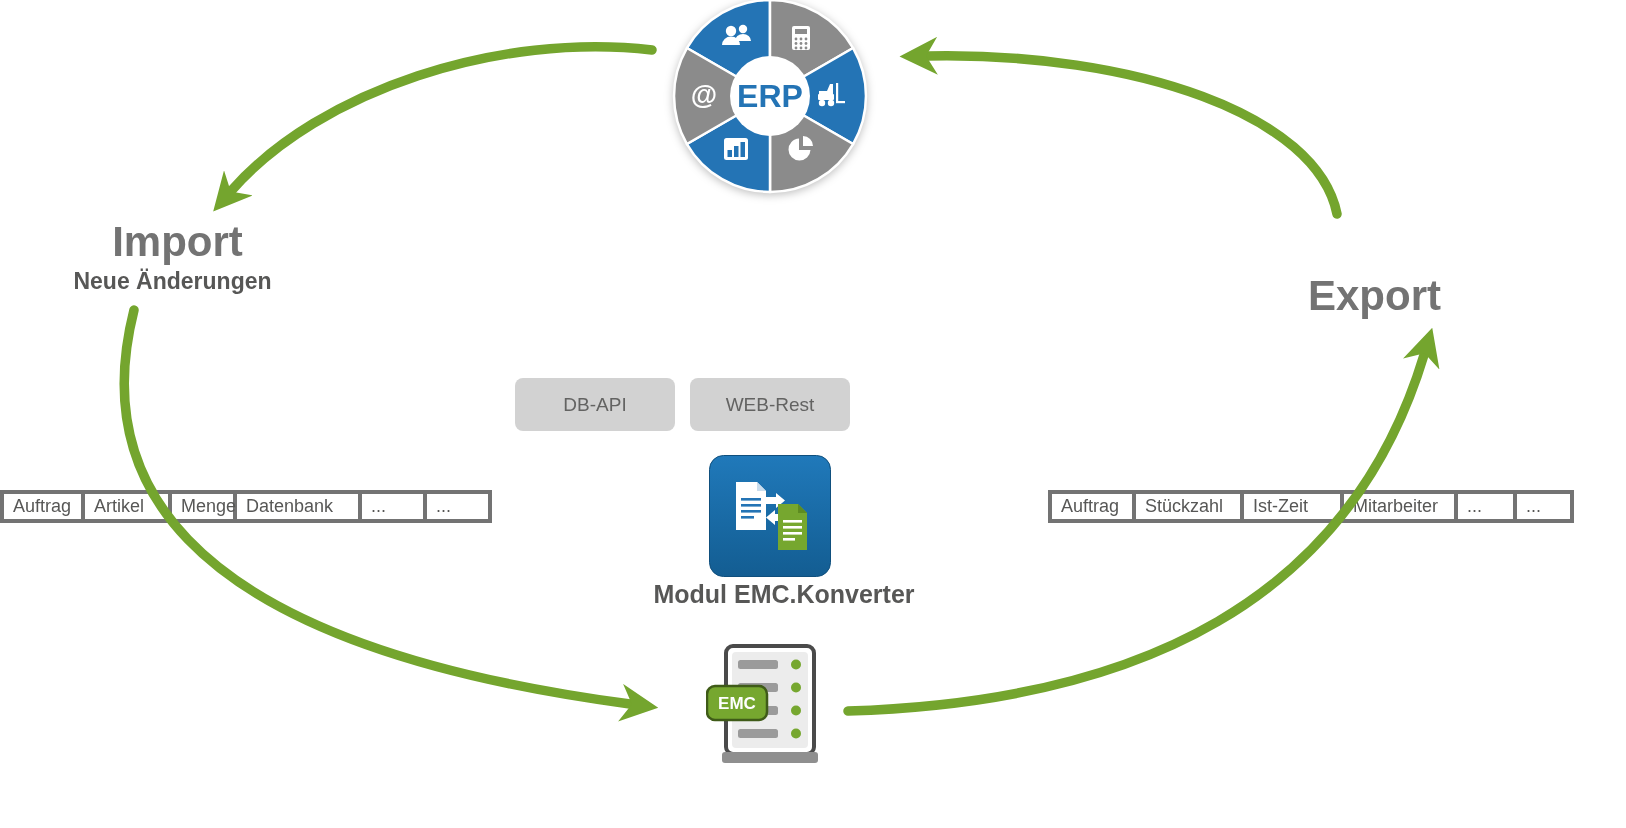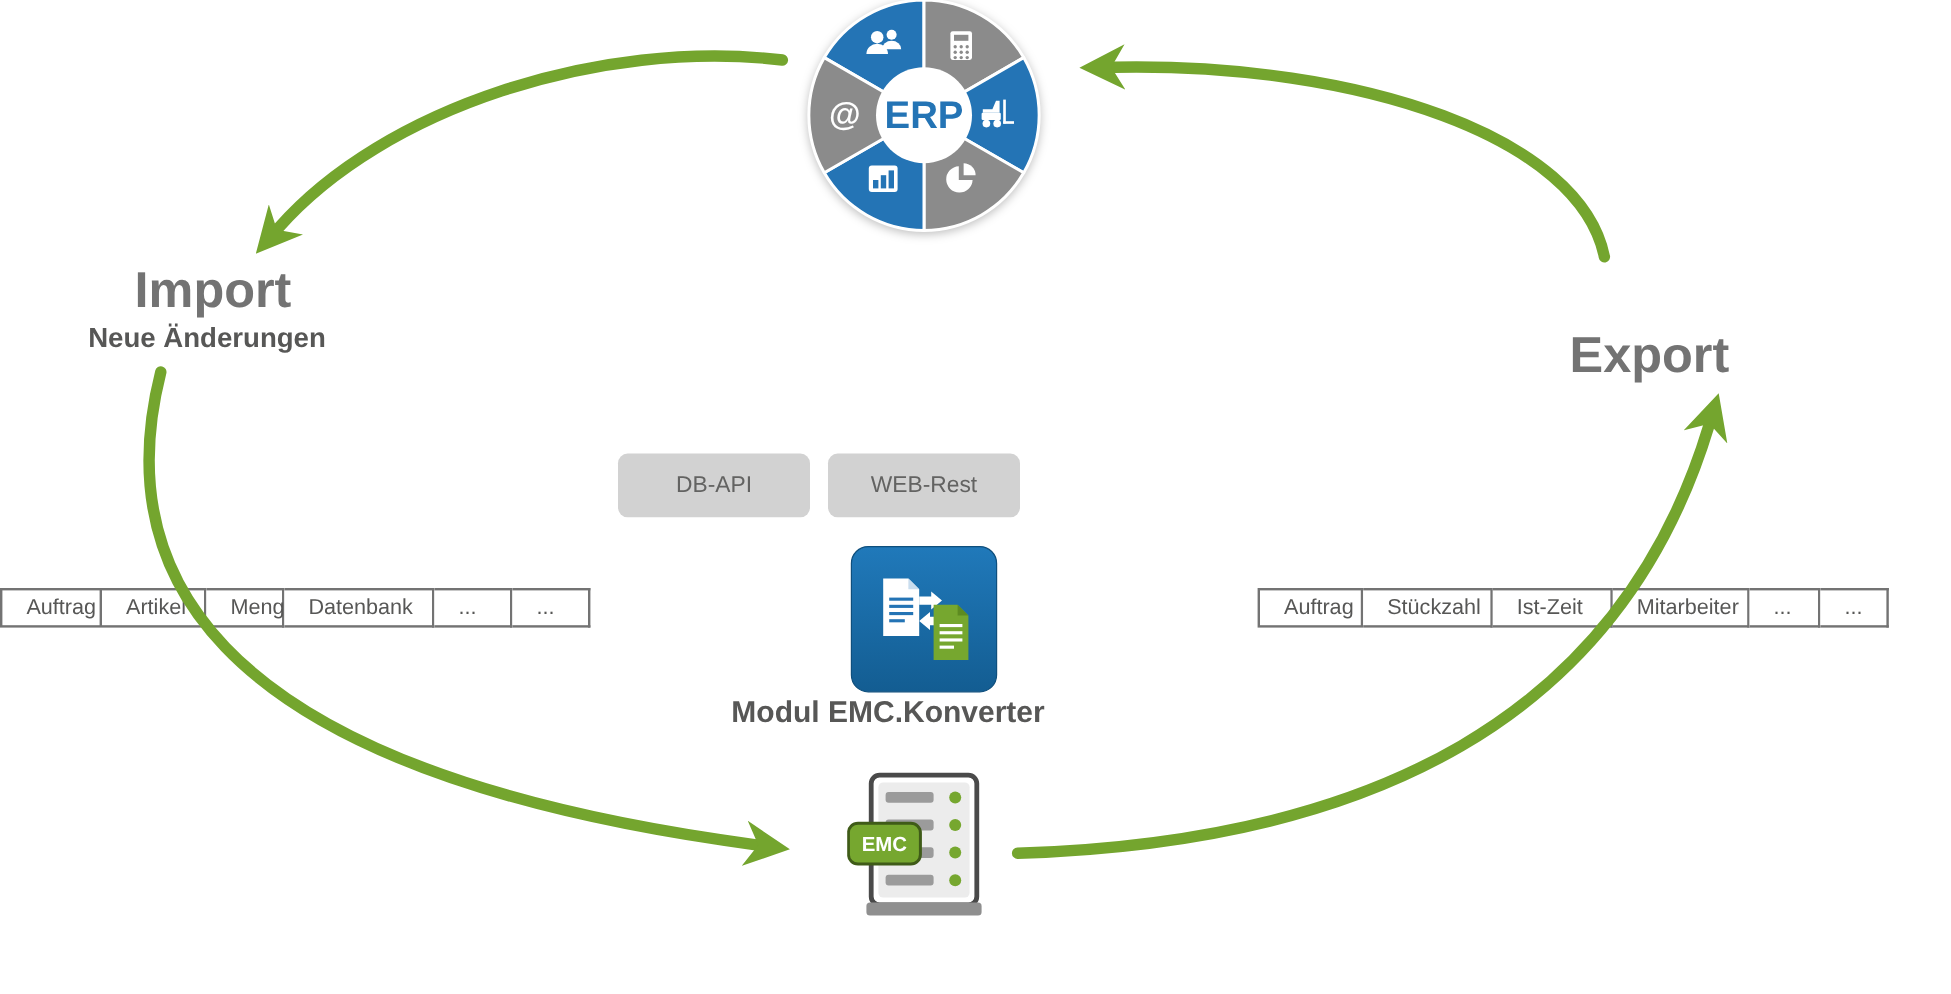--- a/index.html
+++ b/index.html
@@ -5,21 +5,21 @@
   * { margin:0; padding:0; box-sizing:border-box; }
   body { font-family:"Liberation Sans", sans-serif; background:#fff; }
   .stage { position:relative; width:1626px; height:828px; background:#fff; overflow:hidden; }
   .abs { position:absolute; }
   .heading-xl { font-size:42px; font-weight:bold; color:#737373; text-align:center; }
   .heading-sub { font-size:23px; font-weight:bold; color:#575756; text-align:center; }
   .chip-row { display:flex; gap:15px; }
   .chip { width:160px; height:53px; background:#d2d2d2; border-radius:8px; display:flex; flex-direction:column;
           align-items:center; justify-content:center; color:#636362; font-size:19px; line-height:1.25; }
   .field-table { display:flex; height:33px; background:#fff; }
-  .cell { border:2px solid #737373; display:flex; align-items:center; padding-left:20px;
+  .cell { border:4px solid #737373; display:flex; align-items:center; padding-left:9px;
           font-size:18px; color:#575756; background:#fff; }
   .cell + .cell { border-left:0; }
   .label-bold { font-size:25px; font-weight:bold; color:#575756; text-align:center; }
   .erp-wheel { filter: drop-shadow(0 2px 4px rgba(0,0,0,.25)); }
   .arrows { pointer-events:none; z-index:5; }
 </style>
 </head>
 <body>
 
 <div class="stage">
@@ -158,21 +158,21 @@
     <g>
       <path d="M70,50 h20 l9,9 v37 h-29 z" fill="#76a72f"></path>
       <path d="M90,50 l9,9 h-9 z" fill="#5d8b21"></path>
       <rect x="75" y="66" width="19" height="2.6" fill="#fff"></rect>
       <rect x="75" y="72" width="19" height="2.6" fill="#fff"></rect>
       <rect x="75" y="78" width="19" height="2.6" fill="#fff"></rect>
       <rect x="75" y="84" width="12" height="2.6" fill="#fff"></rect>
     </g>
   </svg>
 
-  <div class="abs label-bold" style="left:540px; top:580px; width:400px;">Modul EMC.Konverter</div>
+  <div class="abs label-bold" style="left:584px; top:580px; width:400px;">Modul EMC.Konverter</div>
 
   <svg class="abs" style="left:706px; top:642px;" width="122" height="126" viewBox="0 0 122 126">
     <g>
       <rect x="20" y="4" width="88" height="108" rx="7" fill="#ffffff" stroke="#4a4a4a" stroke-width="4"></rect>
       <rect x="26" y="10" width="76" height="96" rx="4" fill="#ececec"></rect>
       <g>
         <rect x="32" y="18" width="40" height="9" rx="2.5" fill="#9b9b9b"></rect>
           <circle cx="90" cy="22.5" r="5" fill="#76a72f"></circle>
         <rect x="32" y="41" width="40" height="9" rx="2.5" fill="#9b9b9b"></rect>
           <circle cx="90" cy="45.5" r="5" fill="#76a72f"></circle>

